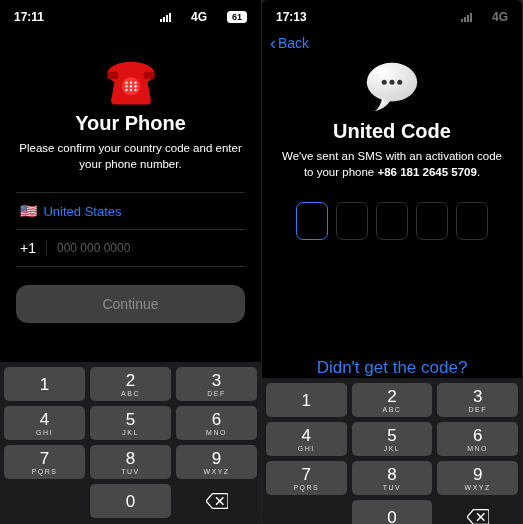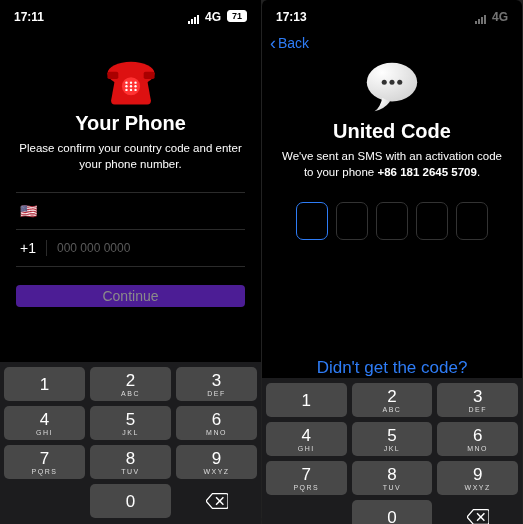--- a/index.html
+++ b/index.html
@@ -24,21 +24,21 @@
 
 .status-bar {
   height: 22px;
   display: flex;
   align-items: center;
   justify-content: space-between;
   padding: 17px 14px;
   font-size: 12px;
   font-weight: 600;
 }
-.status-right { display: flex; gap: 6px; }
+.status-right { display: flex; align-items: center; gap: 20px; }
 .signal-bars { display: inline-flex; align-items: flex-end; gap: 1px; }
 .signal-bars span { width: 2px; background: #fff; }
 .signal-bars span:nth-child(1){height:3px}
 .signal-bars span:nth-child(2){height:5px}
 .signal-bars span:nth-child(3){height:7px}
 .signal-bars span:nth-child(4){height:9px}
 .dimmed .signal-bars span,
 .dimmed .net { opacity: .45; }
 .battery {
   display: inline-flex; align-items: center;
@@ -77,23 +77,23 @@
 }
 .dial-code { color: #fff; font-size: 14px; padding-right: 10px; border-right: 1px solid #2b2b2b; }
 .phone-input {
   flex: 1; background: transparent; border: none; color: #fff;
   font-size: 12px; outline: none;
 }
 .phone-input::placeholder { color: #5a5a5a; }
 
 .continue-btn {
   width: 100%; margin-top: 18px;
-  background: #4c1d95; color: #8a8a8a;
-  border: none; border-radius: 4px;
-  padding: 3px 0; font-size: 14px; cursor: pointer;
+  background: #404040; color: #8a8a8a;
+  border: none; border-radius: 12px;
+  padding: 11px 0; font-size: 14px; cursor: pointer;
 }
 
 .code-boxes { display: flex; gap: 8px; margin-top: 22px; }
 .code-box {
   width: 32px; height: 38px; border: 1.5px solid #333; border-radius: 7px;
 }
 .code-box.active { border-color: #2e7cf6; }
 
 .link { color: #2e7cf6; font-size: 17px; margin-top: 118px; cursor: pointer; }
 
@@ -120,21 +120,21 @@
   <div class="status-bar">
     <span>17:11</span>
     <div class="status-right">
       <span class="signal-bars">
           <span></span>
           <span></span>
           <span></span>
           <span></span>
         </span>
       <span class="net">4G</span>
-      <span class="battery">71</span>
+      <span class="battery">61</span>
     </div>
   </div>
 
   <div class="content">
     <div class="icon-phone">
       <svg viewBox="0 0 64 64">
         <ellipse cx="32" cy="26" rx="26" ry="13" fill="#d11"></ellipse>
         <rect x="6" y="24" width="12" height="8" rx="2" fill="#a00"></rect>
         <rect x="46" y="24" width="12" height="8" rx="2" fill="#a00"></rect>
         <path d="M14 34 L50 34 L54 56 Q54 60 50 60 L14 60 Q10 60 10 56 Z" fill="#d11"></path>
@@ -150,20 +150,21 @@
             <circle cx="32" cy="44" r="1.3"></circle>
             <circle cx="37" cy="44" r="1.3"></circle>
         </g>
       </svg>
     </div>
     <h1>Your Phone</h1>
     <p class="subtitle">Please confirm your country code and enter your phone number.</p>
 
     <div class="country-row">
       <span class="flag">🇺🇸</span>
+      <span>United States</span>
     </div>
 
     <div class="phone-row">
       <span class="dial-code">+1</span>
       <input class="phone-input" placeholder="000 000 0000" style="">
     </div>
 
     <button class="continue-btn">Continue</button>
   </div>
 

